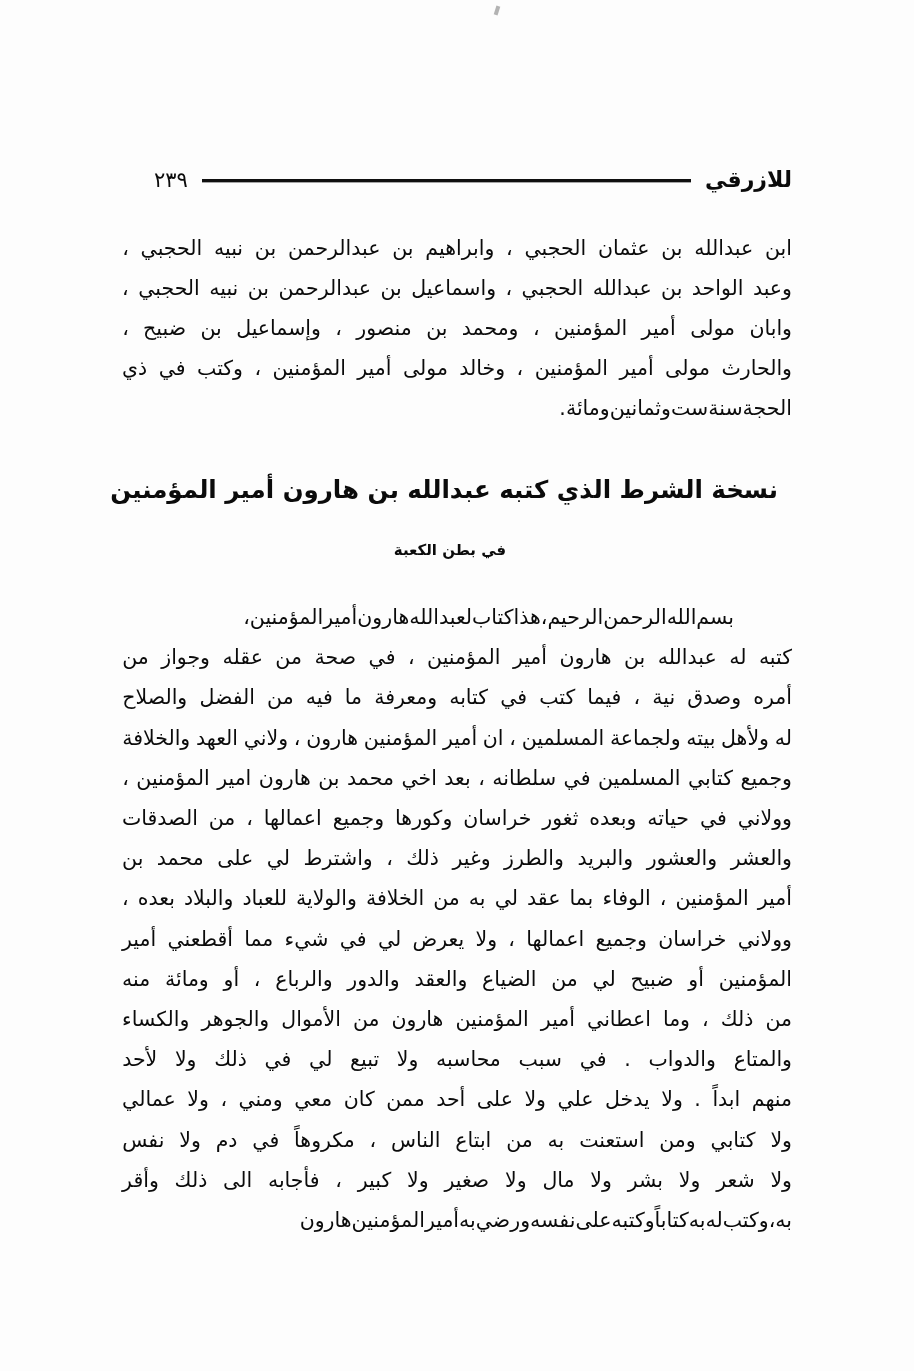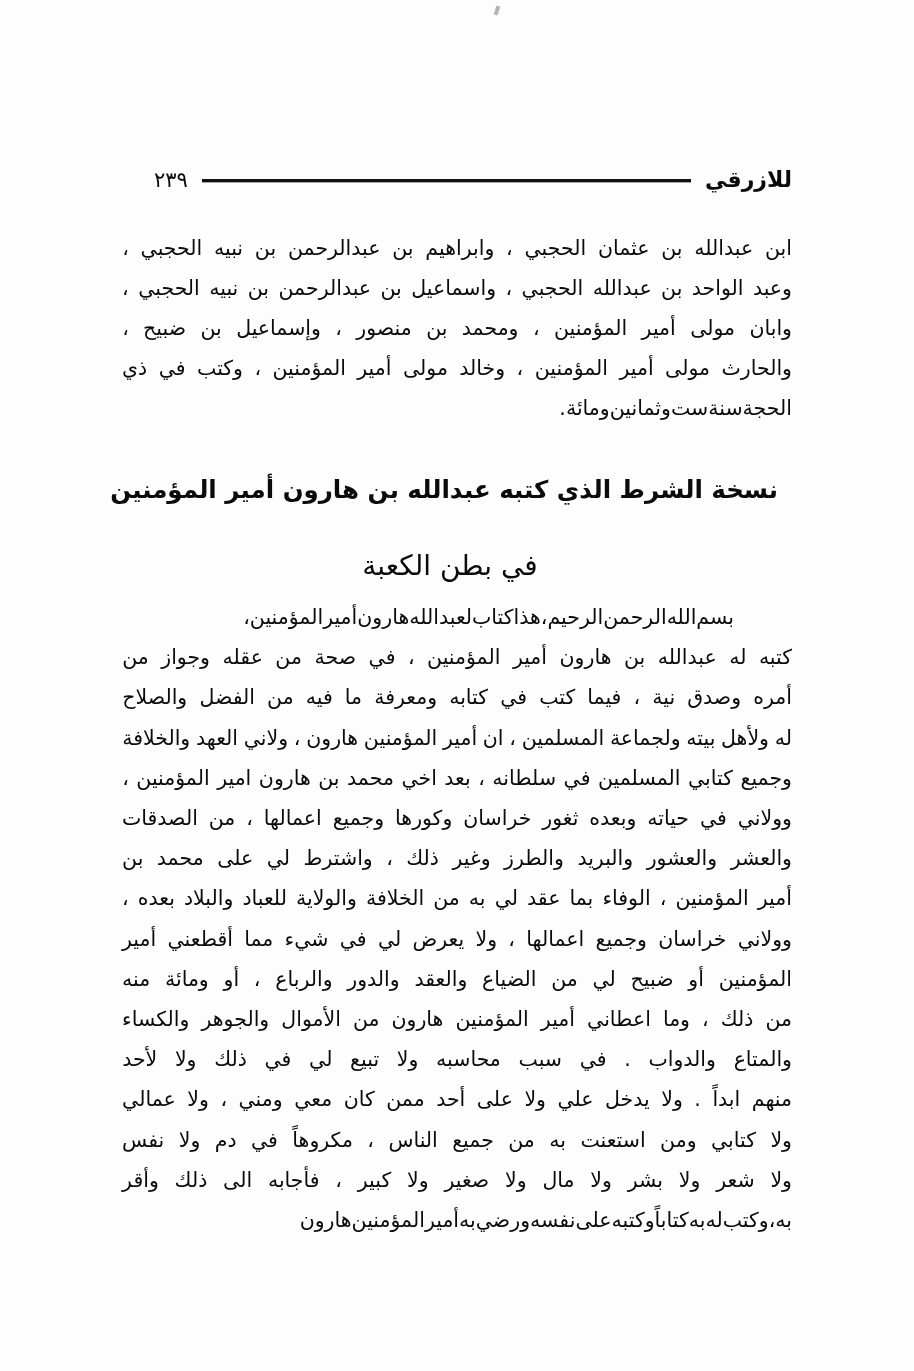--- a/index.html
+++ b/index.html
@@ -113,24 +113,24 @@
     top: 470px;
     text-align: center;
   }
   .section-heading .heading-main {
     font-size: 24.5px;
     font-weight: 700;
     line-height: 40px;
     white-space: nowrap;
   }
   .section-heading .heading-sub {
-    font-size: 28px;
-    font-weight: 400;
+    font-size: 15px;
+    font-weight: 700;
     line-height: 40px;
-    margin-top: 36px;
+    margin-top: 20px;
     white-space: nowrap;
   }
 
   
   #document-body { top: 597px; }
   #document-body .line { line-height: 40.2px; }
 </style>
 </head>
 <body>
 
@@ -422,21 +422,21 @@
         <span>ولا</span>
         <span>عمالي</span>
       </div>
       <div class="line">
         <span>ولا</span>
         <span>كتابي</span>
         <span>ومن</span>
         <span>استعنت</span>
         <span>به</span>
         <span>من</span>
-        <span>جميع</span>
+        <span>ابتاع</span>
         <span>الناس</span>
         <span>،</span>
         <span>مكروهاً</span>
         <span>في</span>
         <span>دم</span>
         <span>ولا</span>
         <span>نفس</span>
       </div>
       <div class="line">
         <span>ولا</span>

